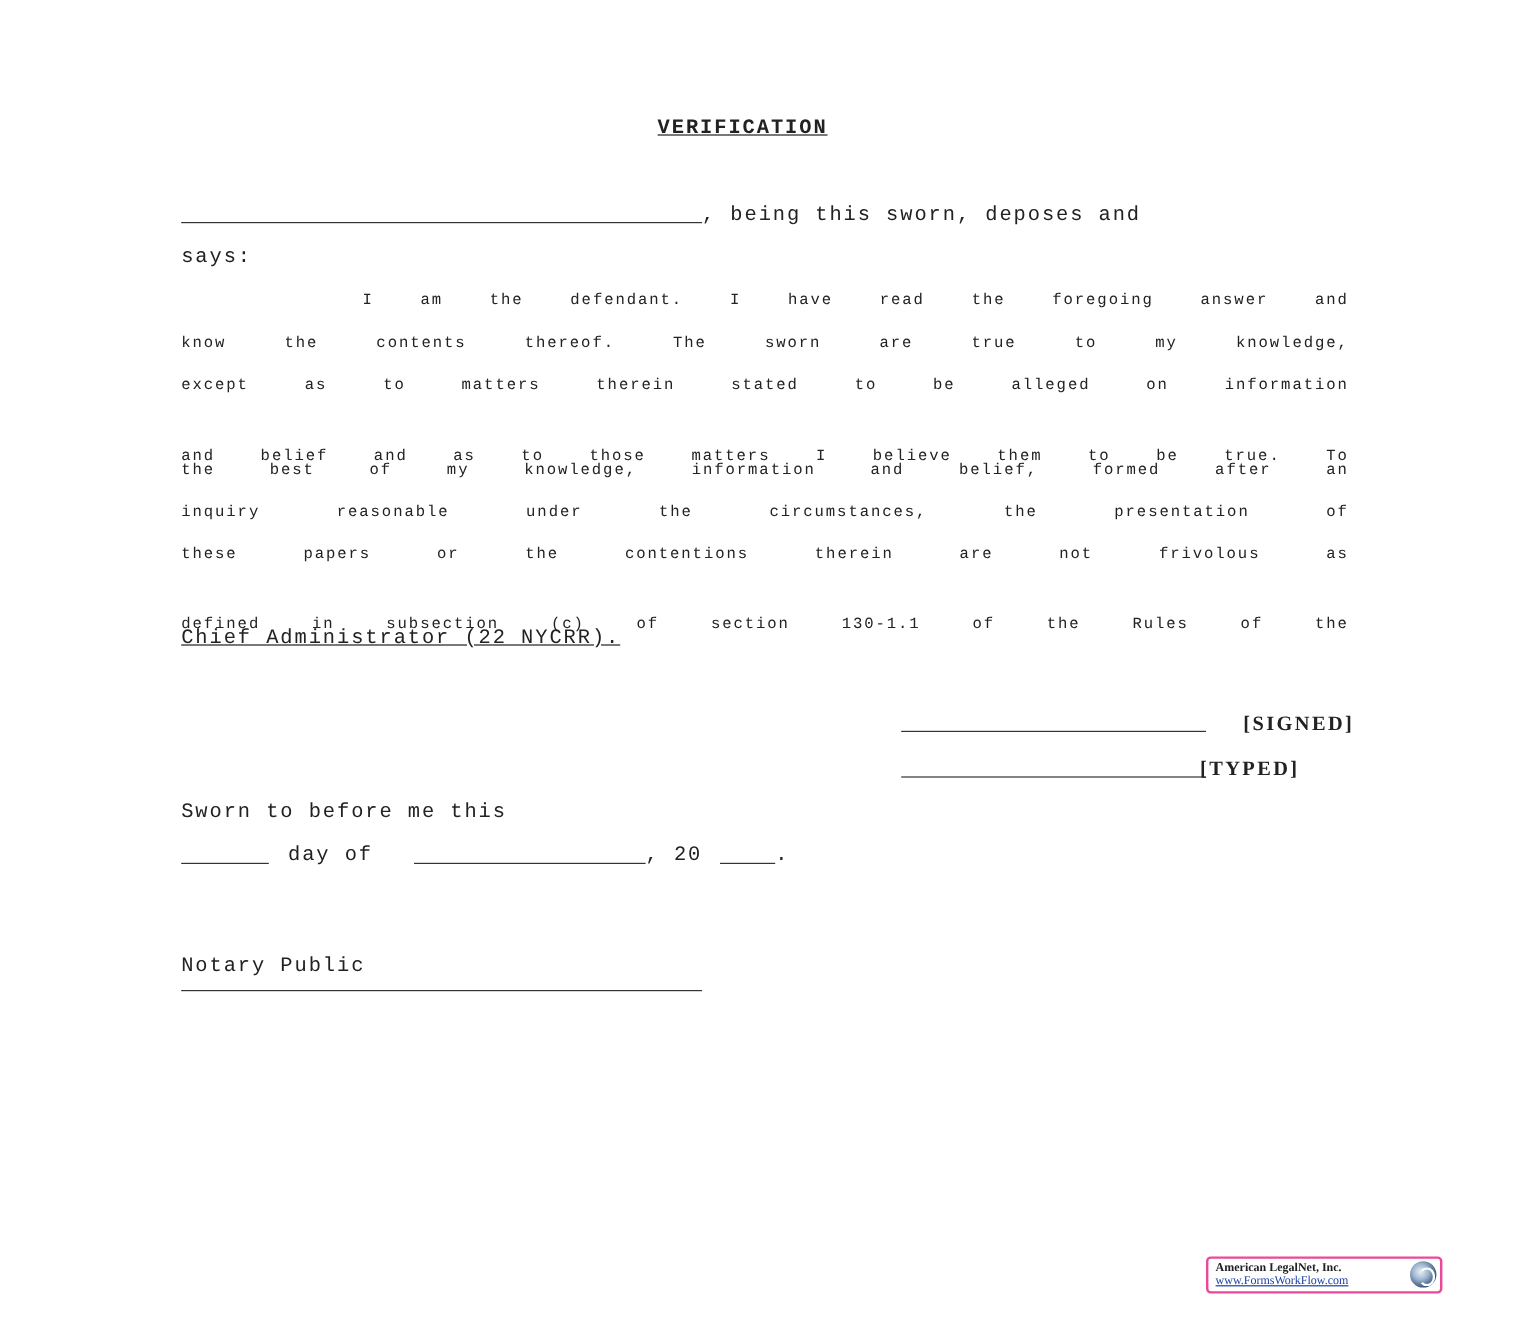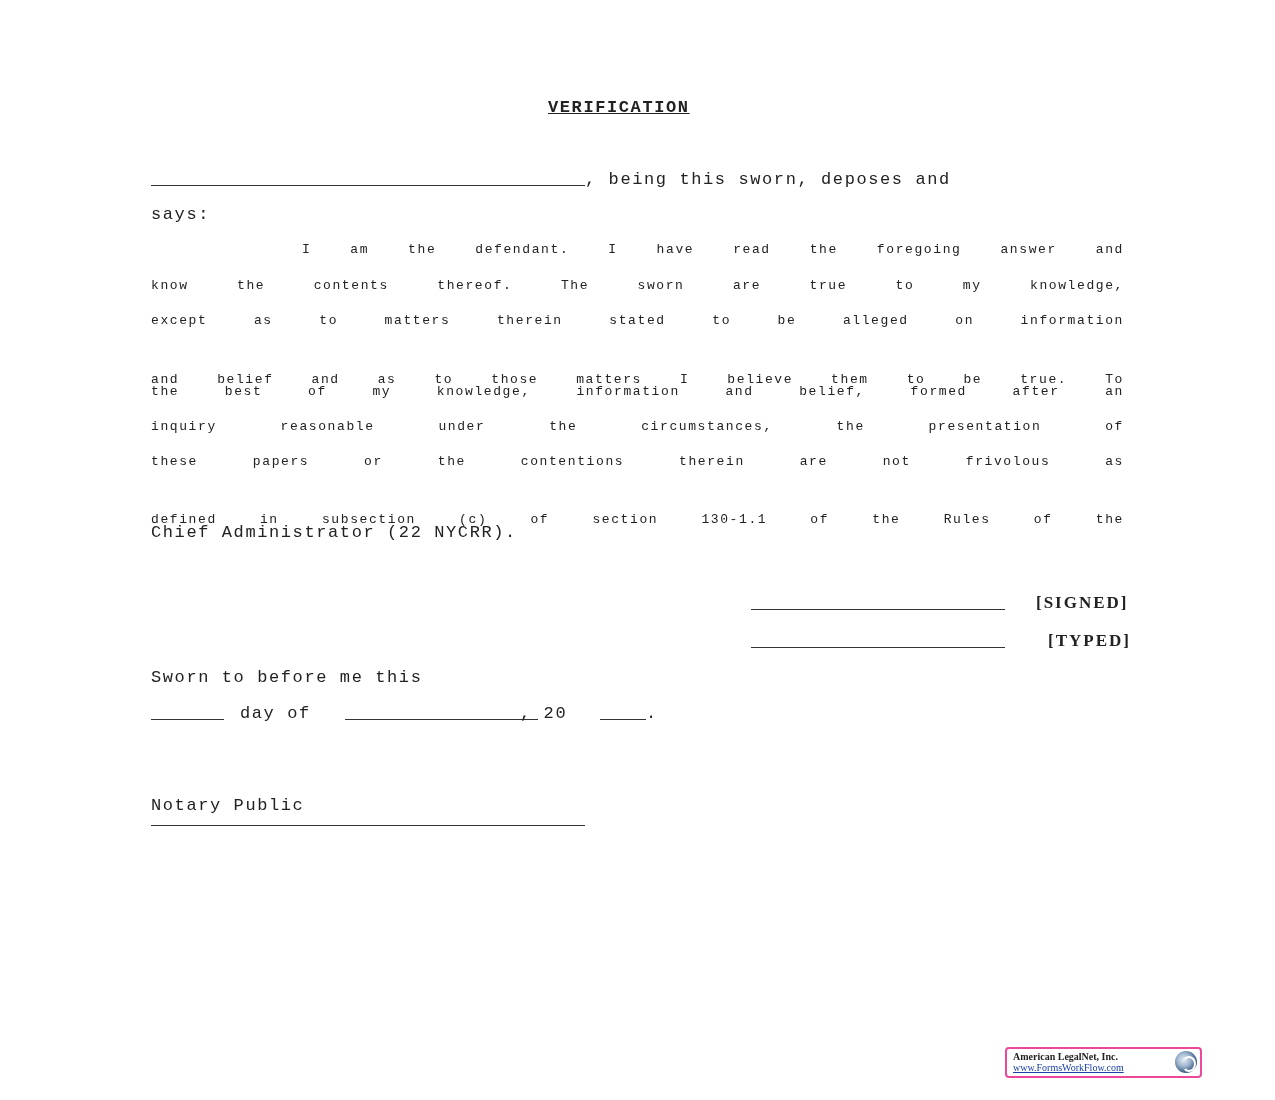--- a/index.html
+++ b/index.html
@@ -32,32 +32,32 @@
 <div class="abs txt" style="left:151px; top:205px;">says:</div>
 
 <div class="just" style="left:302px; width:822px; top:240px;"><span>I am the defendant.  I have read the foregoing answer and</span></div>
 <div class="just" style="top:276px;"><span>know the contents thereof.  The sworn are true to my knowledge,</span></div>
 <div class="just" style="top:311px;"><span>except as to matters therein stated to be alleged on information</span></div>
 <div class="just" style="top:328px;margin-top:42px;"><span>and belief and as to those matters I believe them to be true.  To</span></div>
 <div class="just" style="top:382px;"><span>the best of my knowledge, information and belief, formed after an</span></div>
 <div class="just" style="top:417px;"><span>inquiry reasonable under the circumstances, the presentation of</span></div>
 <div class="just" style="top:452px;"><span>these papers or the contentions therein are not frivolous as</span></div>
 <div class="just" style="top:488px;margin-top:22px;"><span>defined in subsection (c) of section 130-1.1 of the Rules of the</span></div>
-<div class="abs txt" style="left:151px; top:523px;">Chief Administrator (22 NYCRR).</div>
+<div class="abs txt" style="left:151px; top:523px;text-decoration:underline;">Chief Administrator (22 NYCRR).</div>
 
 <div class="rule" style="left:751px; top:609px; width:254px;"></div>
 <div class="abs bold" style="left:1008px; top:593px;margin-left:28px;">[SIGNED]</div>
 <div class="rule" style="left:751px; top:647px; width:254px;"></div>
-<div class="abs bold" style="left:1048px; top:631px;">[TYPED]</div>
+<div class="abs bold" style="left:1000px; top:631px;">[TYPED]</div>
 
 <div class="abs txt" style="left:151px; top:668px;">Sworn to before me this</div>
 <div class="rule" style="left:151px; top:719px; width:73px;"></div>
 <div class="abs txt" style="left:240px; top:704px;">day of</div>
 <div class="rule" style="left:345px; top:719px; width:193px;"></div>
-<div class="abs txt" style="left:520px; top:704px;">, 20</div>
+<div class="abs txt" style="left:538px; top:704px;">, 20</div>
 <div class="rule" style="left:600px; top:719px; width:46px;"></div>
 <div class="abs txt" style="left:646px; top:704px;">.</div>
 
 <div class="rule" style="left:151px; top:825px; width:434px;"></div>
 <div class="abs txt" style="left:151px; top:796px;">Notary Public</div>
 
 <div class="badge">
   <span class="b1">American LegalNet, Inc.</span>
   <span class="b2">www.FormsWorkFlow.com</span>
   <span class="globe"></span>

